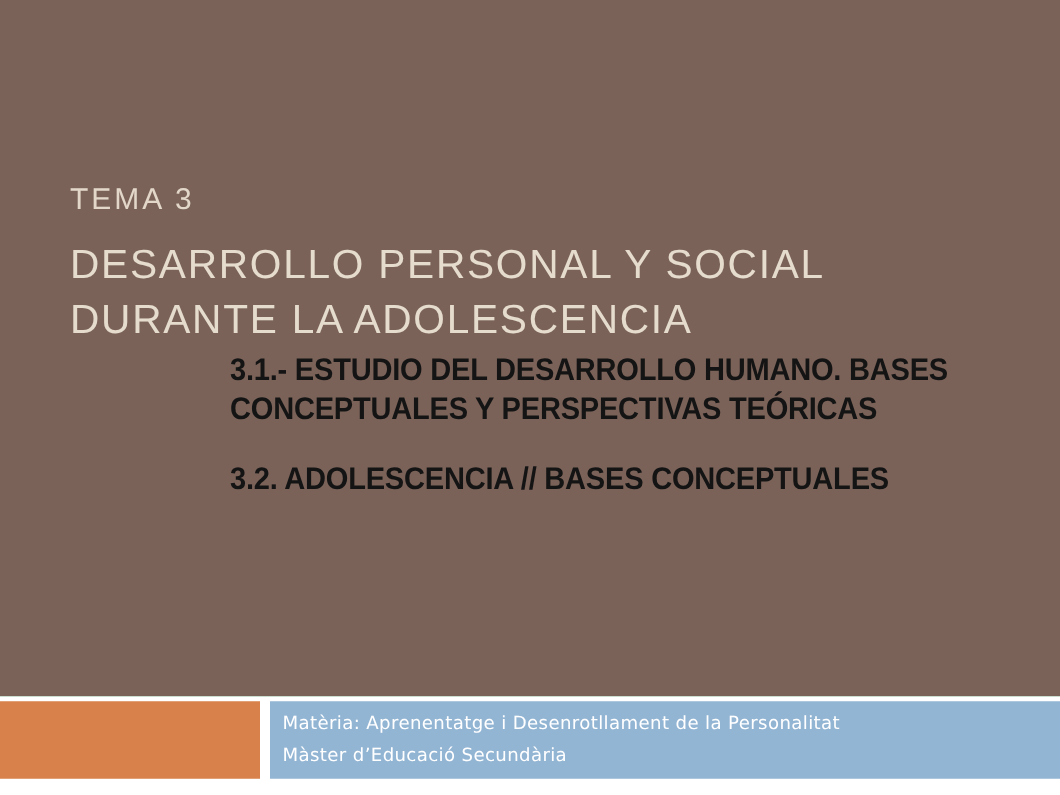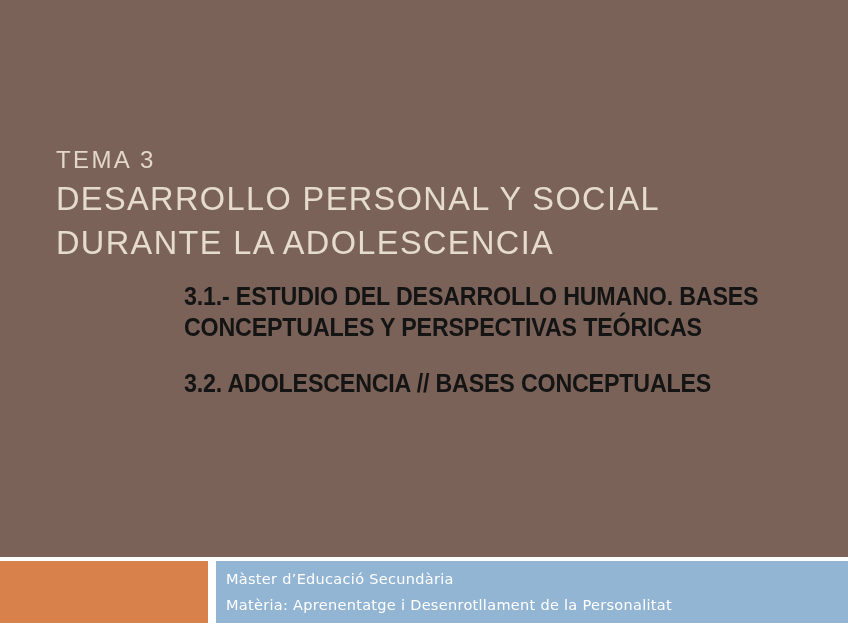--- a/index.html
+++ b/index.html
@@ -47,21 +47,21 @@
     white-space: nowrap;
   }
 
   .main-title {
     color: #E6DCCD;
     font-family: "Liberation Sans", sans-serif;
     font-size: 32.5px;
     font-weight: 400;
     letter-spacing: 1.4px;
     line-height: 44px;
-    margin-top: 2px;
+    margin-top: 14px;
     text-transform: uppercase;
   }
 
   
   .subtitle-block {
     position: absolute;
     left: 144px;
     top: 281px;
     width: 690px;
     margin-left: 40px;
@@ -142,17 +142,17 @@
   <div class="subtitle-block">
     <div class="subtitle-line">3.1.- ESTUDIO DEL DESARROLLO HUMANO. BASES CONCEPTUALES Y PERSPECTIVAS TEÓRICAS</div>
     <div class="subtitle-line spaced">3.2. ADOLESCENCIA // BASES CONCEPTUALES</div>
   </div>
 
   <div class="footer-white"></div>
   <div class="footer-orange"></div>
   <div class="footer-blue"></div>
 
   <div class="footer-text">
+    <div>Matèria: Aprenentatge  i Desenrotllament de la Personalitat</div>
     <div>Màster d’Educació Secundària</div>
-    <div>Matèria: Aprenentatge  i Desenrotllament de la Personalitat</div>
   </div>
 
 </div>
 
 </body></html>

